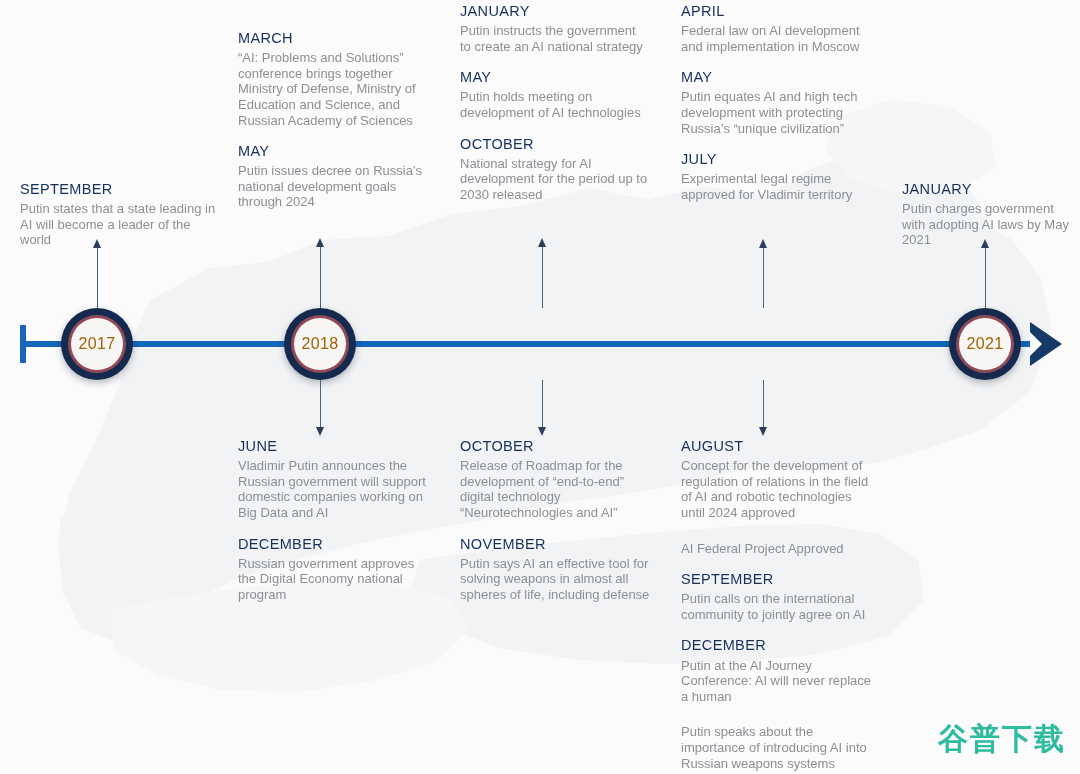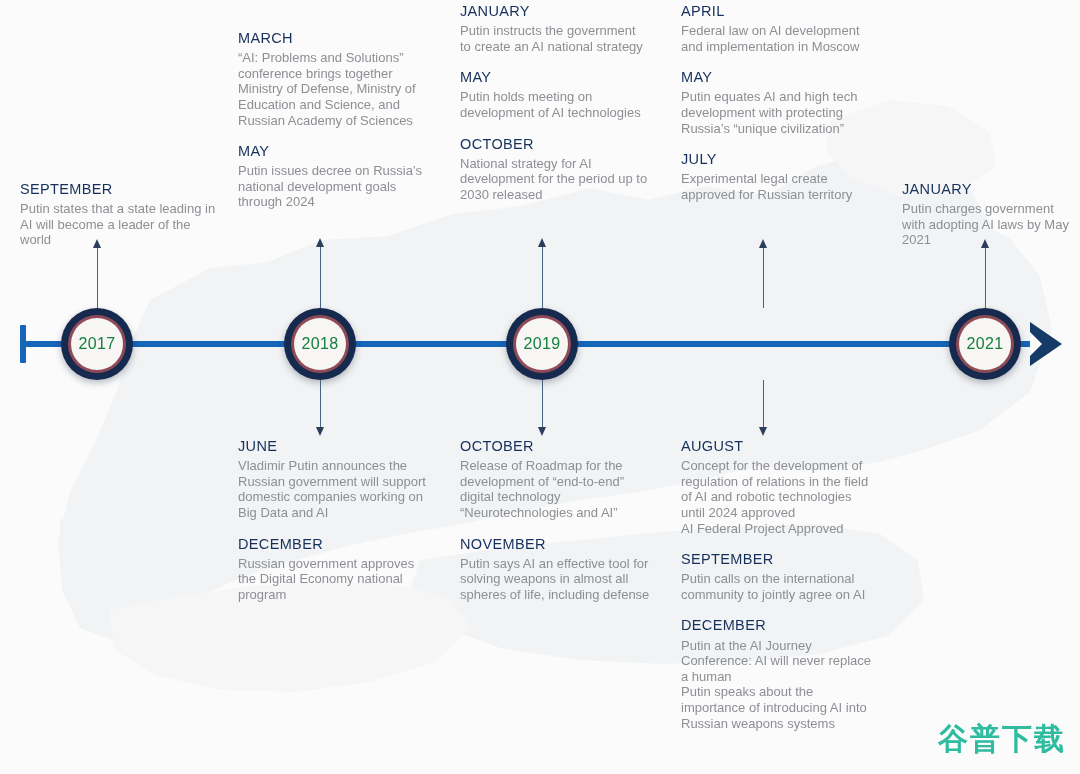--- a/index.html
+++ b/index.html
@@ -86,21 +86,21 @@
     left: 10px; top: 10px;
     width: 52px; height: 52px;
     border-radius: 50%;
     background: #f7f6f4;
     display: flex;
     align-items: center;
     justify-content: center;
   }
   .year-node .year-label {
     font-size: 16px;
-    color: #15803d;
+    color: #a16207;
     letter-spacing: 0.3px;
   }
 
   
   .conn {
     position: absolute;
     width: 1px;
     background: #4a647f;
     margin-left: 0px;
   }
@@ -133,21 +133,21 @@
     color: #16305c;
     letter-spacing: 0.35px;
     margin-bottom: 3px;
     line-height: 1.25;
   }
   .desc {
     font-size: 13px;
     color: #8c8f94;
     line-height: 1.20;
   }
-  .desc.plain { margin-top: 0; }
+  .desc.plain { margin-top: 20px; }
 
   
   .watermark {
     position: absolute;
     right: 14px;
     bottom: 14px;
     font-size: 30px;
     font-weight: bold;
     color: #2fbba0;
     letter-spacing: 2px;
@@ -183,26 +183,20 @@
     <div class="ring-inner">
       <span class="year-label">2017</span>
     </div>
   </div>
   <div class="year-node" style="left:320px; top:344px;">
     <div class="ring-red"></div>
     <div class="ring-inner">
       <span class="year-label">2018</span>
     </div>
   </div>
-  <div class="year-node" style="left:542px; top:344px;">
-    <div class="ring-red"></div>
-    <div class="ring-inner">
-      <span class="year-label">2019</span>
-    </div>
-  </div>
   <div class="year-node" style="left:985px; top:344px;">
     <div class="ring-red"></div>
     <div class="ring-inner">
       <span class="year-label">2021</span>
     </div>
   </div>
 
   <div class="conn" style="left:97px;  top:246px; height:62px;"></div>
   <div class="conn-head-up" style="left:97px; top:239px;"></div>
 
@@ -286,21 +280,21 @@
     <div class="entry">
       <div class="month">APRIL</div>
       <div class="desc">Federal law on AI development and implementation in Moscow</div>
     </div>
     <div class="entry">
       <div class="month">MAY</div>
       <div class="desc">Putin equates AI and high tech development with protecting Russia’s “unique civilization”</div>
     </div>
     <div class="entry">
       <div class="month">JULY</div>
-      <div class="desc">Experimental legal create approved for Russian territory</div>
+      <div class="desc">Experimental legal regime approved for Vladimir territory</div>
     </div>
   </div>
 
   <div class="col" style="left:681px; top:437px; width:195px;">
     <div class="entry">
       <div class="month">AUGUST</div>
       <div class="desc">Concept for the development of regulation of relations in the field of AI and robotic technologies until 2024 approved</div>
       <div class="desc plain">AI Federal Project Approved</div>
     </div>
     <div class="entry">

